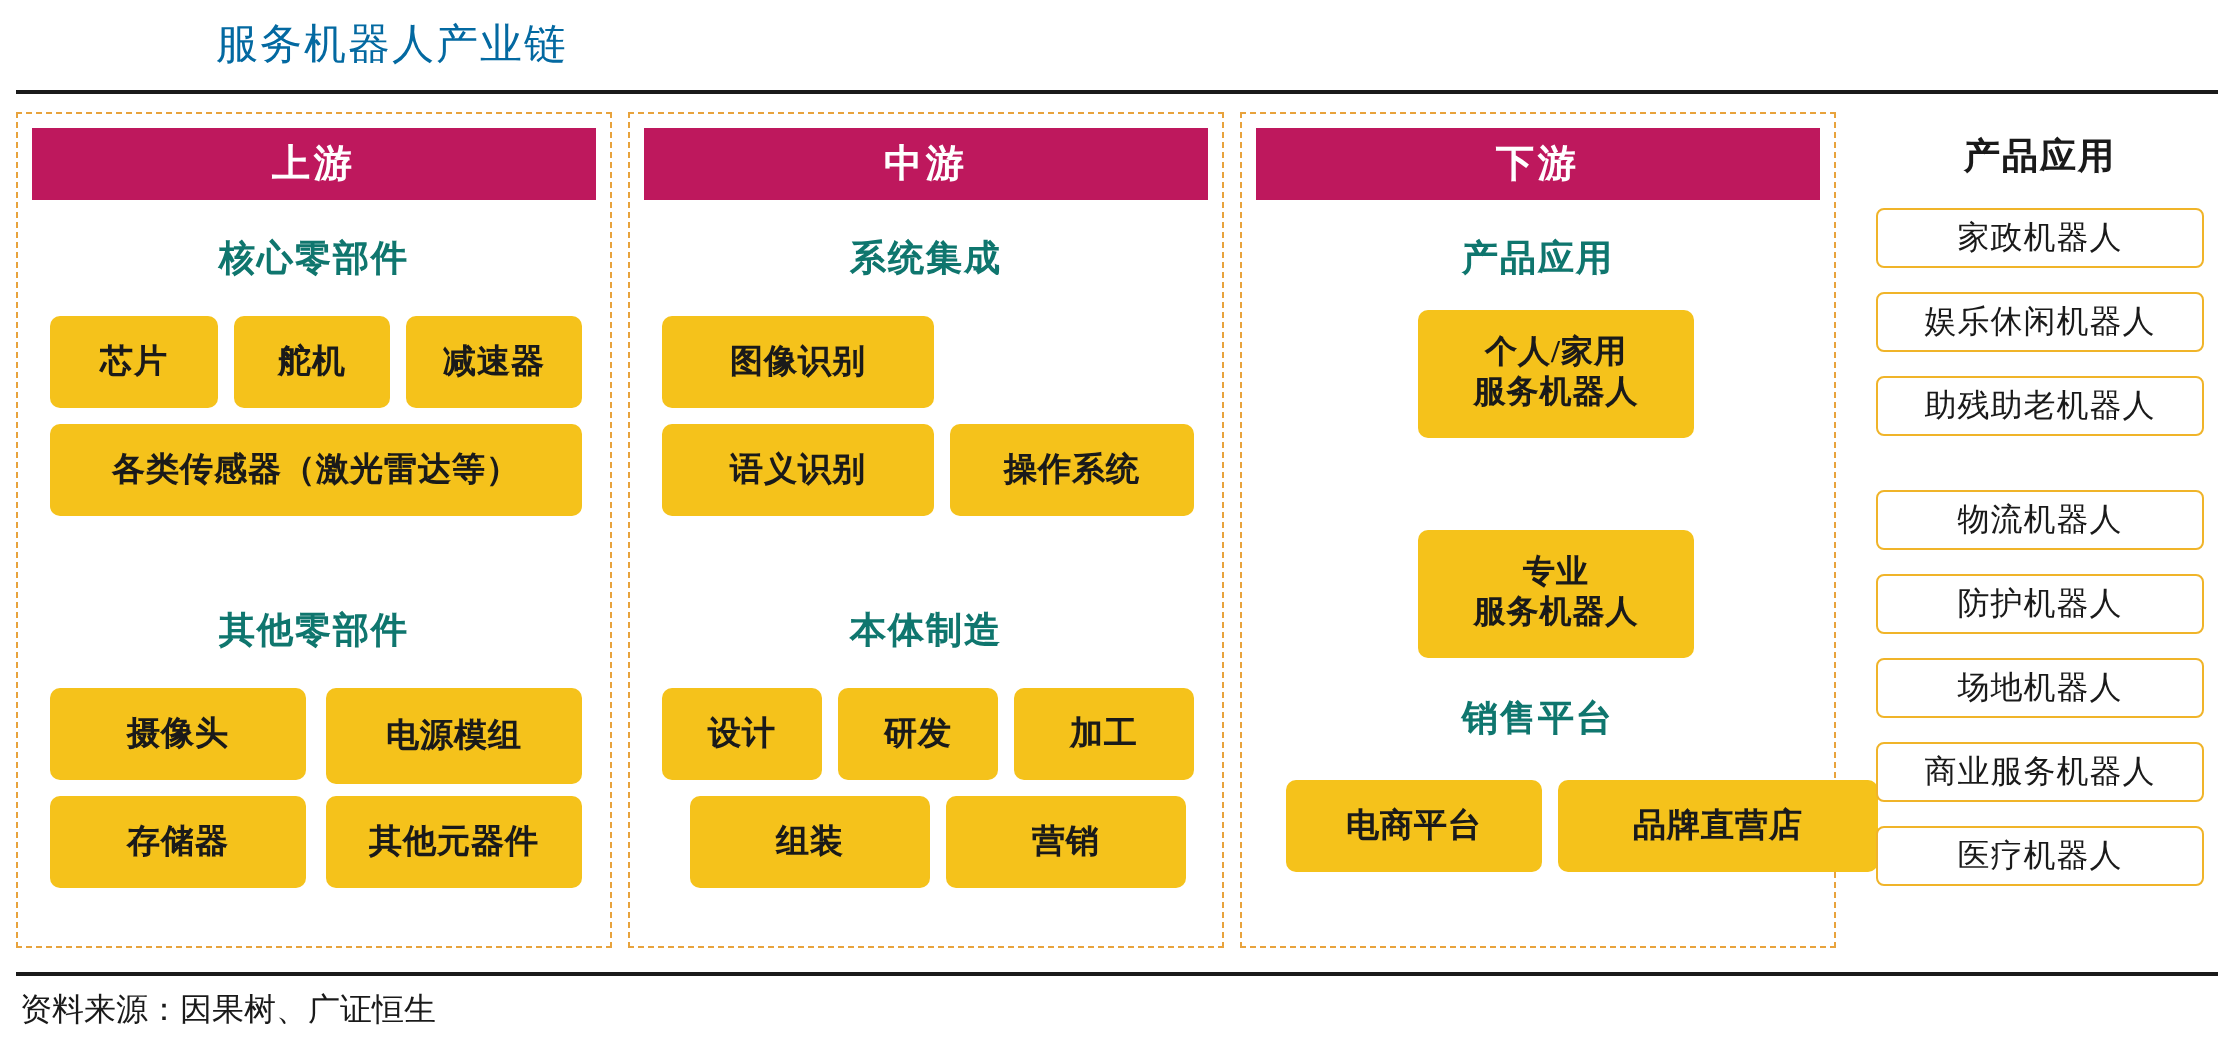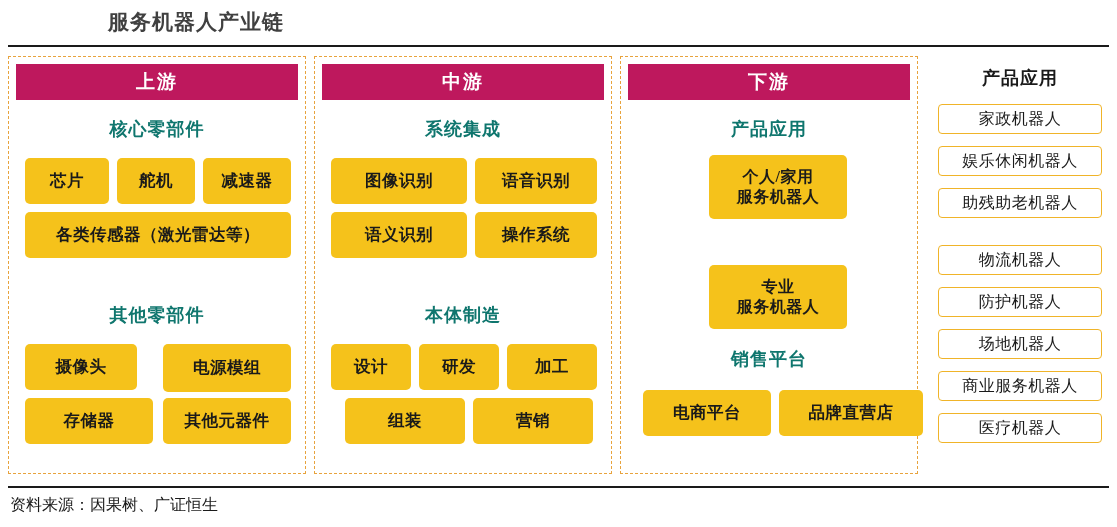--- a/index.html
+++ b/index.html
@@ -15,23 +15,23 @@
     position: relative;
     overflow: hidden;
   }
 
   
   #title {
     position: absolute;
     left: 108px;
     top: 8px;
     font-size: 21px;
-    font-weight: bold;
+    font-weight: normal;
     letter-spacing: 1px;
-    color: #404040;
+    color: #0369a1;
     white-space: nowrap;
   }
 
   
   .hrule {
     position: absolute;
     left: 8px;
     width: 1101px;
     height: 2px;
     background: #1a1a1a;
@@ -154,33 +154,32 @@
 
   <div class="group-title" style="top:60px;">核心零部件</div>
 
   <div class="chip" style="left:16px;  top:101px; width:84px;  height:46px;">芯片</div>
   <div class="chip" style="left:108px; top:101px; width:78px;  height:46px;">舵机</div>
   <div class="chip" style="left:194px; top:101px; width:88px;  height:46px;">减速器</div>
   <div class="chip" style="left:16px;  top:155px; width:266px; height:46px;">各类传感器（激光雷达等）</div>
 
   <div class="group-title" style="top:246px;">其他零部件</div>
 
-  <div class="chip" style="left:16px;  top:287px; width:112px; height:46px;">摄像头</div>
+  <div class="chip" style="left:16px;  top:287px; width:128px; height:46px;">摄像头</div>
   <div class="chip" style="left:154px; top:287px; width:128px; height:48px;">电源模组</div>
   <div class="chip" style="left:16px;  top:341px; width:128px; height:46px;">存储器</div>
   <div class="chip" style="left:154px; top:341px; width:128px; height:46px;">其他元器件</div>
 </div>
 
 <div class="stage" id="stage-mid">
   <div class="stage-header">中游</div>
 
   <div class="group-title" style="top:60px;">系统集成</div>
 
   <div class="chip" style="left:16px;  top:101px; width:136px; height:46px;">图像识别</div>
-  <div class="chip" style="left:160px; top:101px; width:122px; height:46px;">语音识别</div>
   <div class="chip" style="left:16px;  top:155px; width:136px; height:46px;">语义识别</div>
   <div class="chip" style="left:160px; top:155px; width:122px; height:46px;">操作系统</div>
 
   <div class="group-title" style="top:246px;">本体制造</div>
 
   <div class="chip" style="left:16px;  top:287px; width:80px;  height:46px;">设计</div>
   <div class="chip" style="left:104px; top:287px; width:80px;  height:46px;">研发</div>
   <div class="chip" style="left:192px; top:287px; width:90px;  height:46px;">加工</div>
   <div class="chip" style="left:30px;  top:341px; width:120px; height:46px;">组装</div>
   <div class="chip" style="left:158px; top:341px; width:120px; height:46px;">营销</div>
@@ -192,21 +191,21 @@
   <div class="group-title" style="top:60px;">产品应用</div>
 
   <div class="chip two-line" style="left:88px; top:98px;  width:138px; height:64px; white-space:pre-line;">个人/家用
 服务机器人</div>
   <div class="chip two-line" style="left:88px; top:208px; width:138px; height:64px; white-space:pre-line;">专业
 服务机器人</div>
 
   <div class="group-title" style="top:290px;">销售平台</div>
 
   <div class="chip" style="left:22px;  top:333px; width:128px; height:46px;">电商平台</div>
-  <div class="chip" style="left:158px; top:333px; width:144px; height:46px;">品牌直营店</div>
+  <div class="chip" style="left:158px; top:333px; width:160px; height:46px;">品牌直营店</div>
 </div>
 
 <div id="apps-col">
   <div id="apps-title">产品应用</div>
 
   <div class="app-chip" style="top:48px;">家政机器人</div>
   <div class="app-chip" style="top:90px;">娱乐休闲机器人</div>
   <div class="app-chip" style="top:132px;">助残助老机器人</div>
   <div class="app-chip" style="top:189px;">物流机器人</div>
   <div class="app-chip" style="top:231px;">防护机器人</div>

